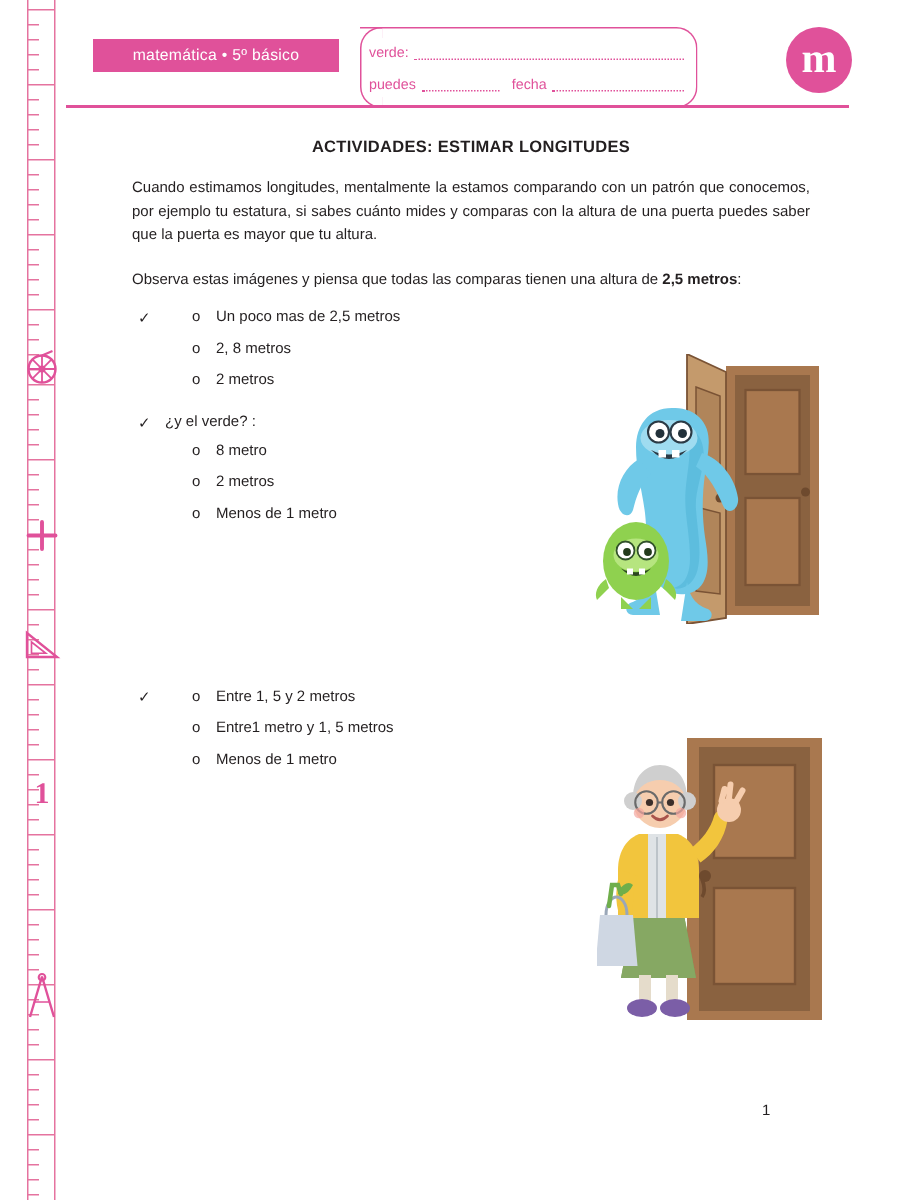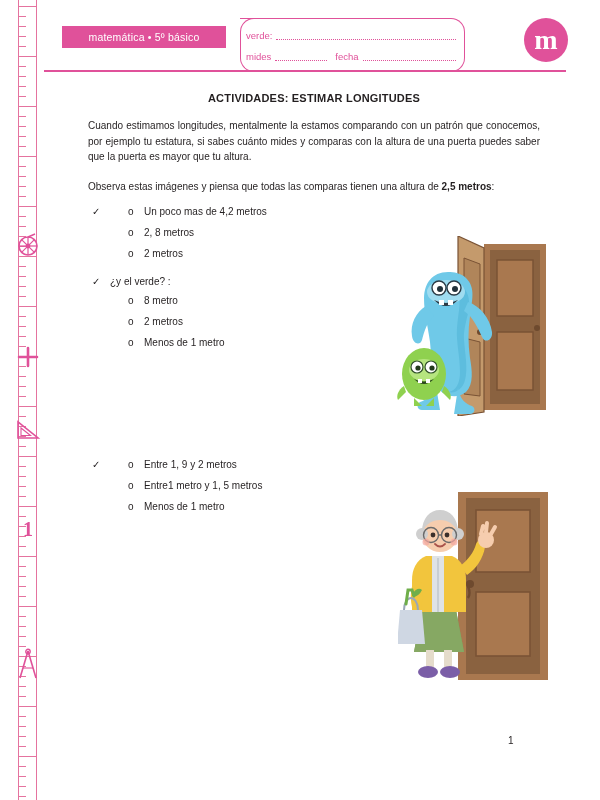--- a/index.html
+++ b/index.html
@@ -337,21 +337,21 @@
 
   <div class="bracket-left"></div>
   <div class="bracket"></div>
 
   <div class="fields">
     <div class="field-row">
       <span class="field-label">verde:</span>
       <span class="dotline"></span>
     </div>
     <div class="field-row two">
-      <span class="field-label">mides</span>
+      <span class="field-label">puedes</span>
       <span class="dotline"></span>
       <span class="field-label" style="margin-left:8px">fecha</span>
       <span class="dotline second"></span>
     </div>
   </div>
 
   <div class="header-rule"></div>
   <div class="logo-badge">m</div>
 </div>
 
@@ -365,21 +365,21 @@
     <span>Observa estas imágenes y piensa que todas las comparas tienen una altura de </span><b>2,5 metros</b><span>:</span>
   </p>
 
   <div class="block-1">
     <p class="question">
       <span class="check">✓</span>
     </p>
     <ul class="options">
       <li>
         <span class="bullet">o</span>
-        <span>Un poco mas de 4,2 metros</span>
+        <span>Un poco mas de 2,5 metros</span>
       </li>
       <li>
         <span class="bullet">o</span>
         <span>2, 8 metros</span>
       </li>
       <li>
         <span class="bullet">o</span>
         <span>2 metros</span>
       </li>
     </ul>
@@ -408,21 +408,21 @@
 
   <div class="spacer-1"></div>
 
   <div>
     <p class="question">
       <span class="check">✓</span>
     </p>
     <ul class="options">
       <li>
         <span class="bullet">o</span>
-        <span>Entre 1, 9 y 2 metros</span>
+        <span>Entre 1, 5 y 2 metros</span>
       </li>
       <li>
         <span class="bullet">o</span>
         <span>Entre1 metro y 1, 5 metros</span>
       </li>
       <li>
         <span class="bullet">o</span>
         <span>Menos de 1 metro</span>
       </li>
     </ul>

